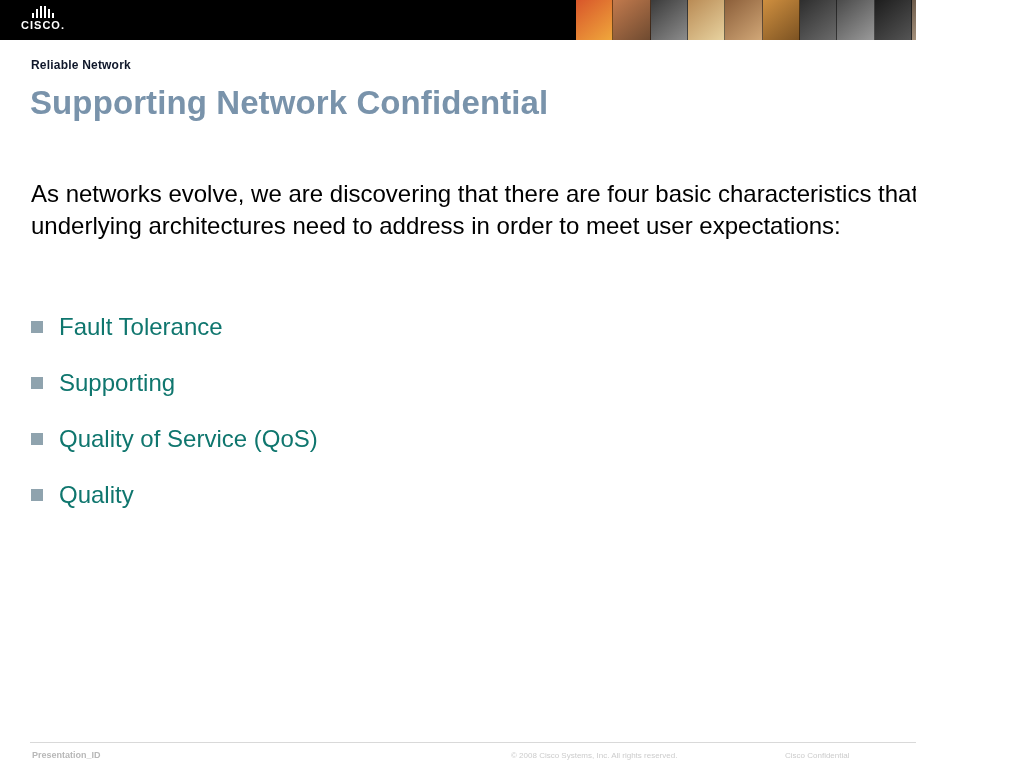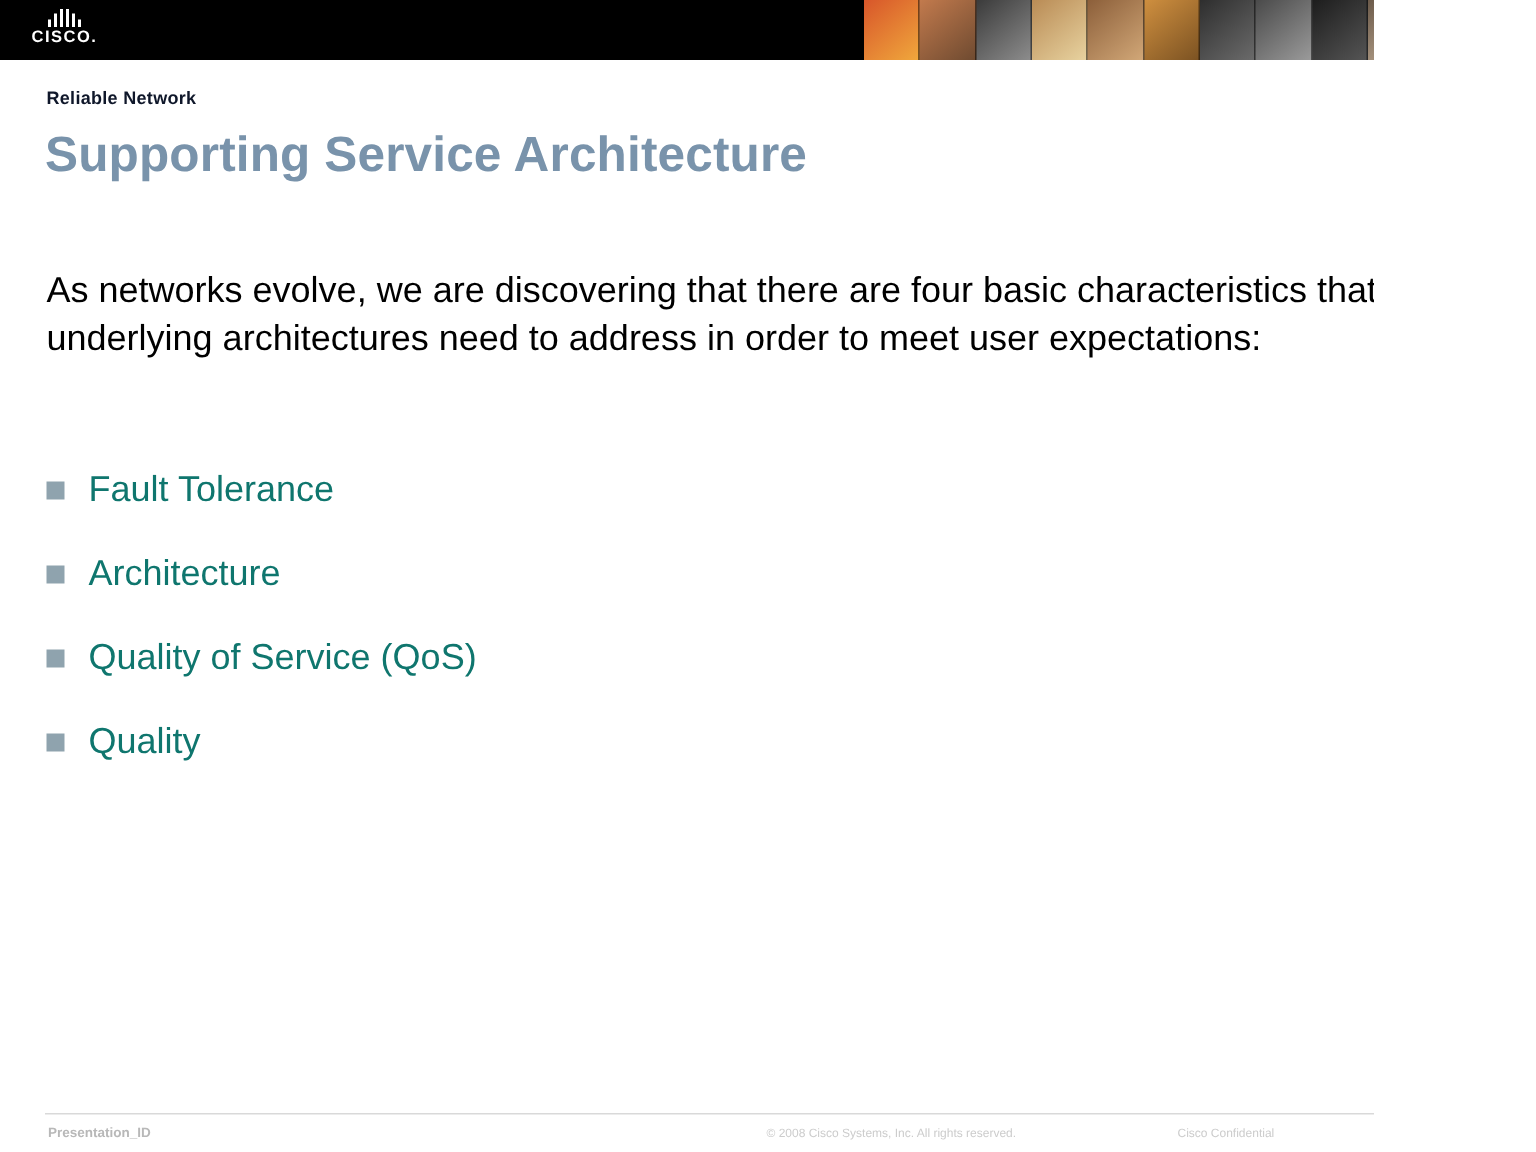--- a/index.html
+++ b/index.html
@@ -227,32 +227,32 @@
           <span class="ph-sep"></span>
         </div>
       <div class="ph" style="background:linear-gradient(140deg,#9aa0a8,#d9dde2);">
           <span class="ph-sep"></span>
         </div>
       <div class="ph" style="background:linear-gradient(140deg,#8a6a52,#d8bda4);"></div>
     </div>
   </div>
 
   <div class="kicker">Reliable Network</div>
-  <div class="title">Supporting Service Architecture</div>
+  <div class="title">Supporting Network Confidential</div>
 
   <div class="intro">As networks evolve, we are discovering that there are four basic characteristics that the underlying architectures need to address in order to meet user expectations:</div>
 
   <div class="bullets">
     <div class="bullet">
       <span class="bullet-marker"></span>
       <span class="bullet-text">Fault Tolerance</span>
     </div>
     <div class="bullet">
       <span class="bullet-marker"></span>
-      <span class="bullet-text">Architecture</span>
+      <span class="bullet-text">Supporting</span>
     </div>
     <div class="bullet">
       <span class="bullet-marker"></span>
       <span class="bullet-text">Quality of Service (QoS)</span>
     </div>
     <div class="bullet">
       <span class="bullet-marker"></span>
       <span class="bullet-text">Quality</span>
     </div>
   </div>

